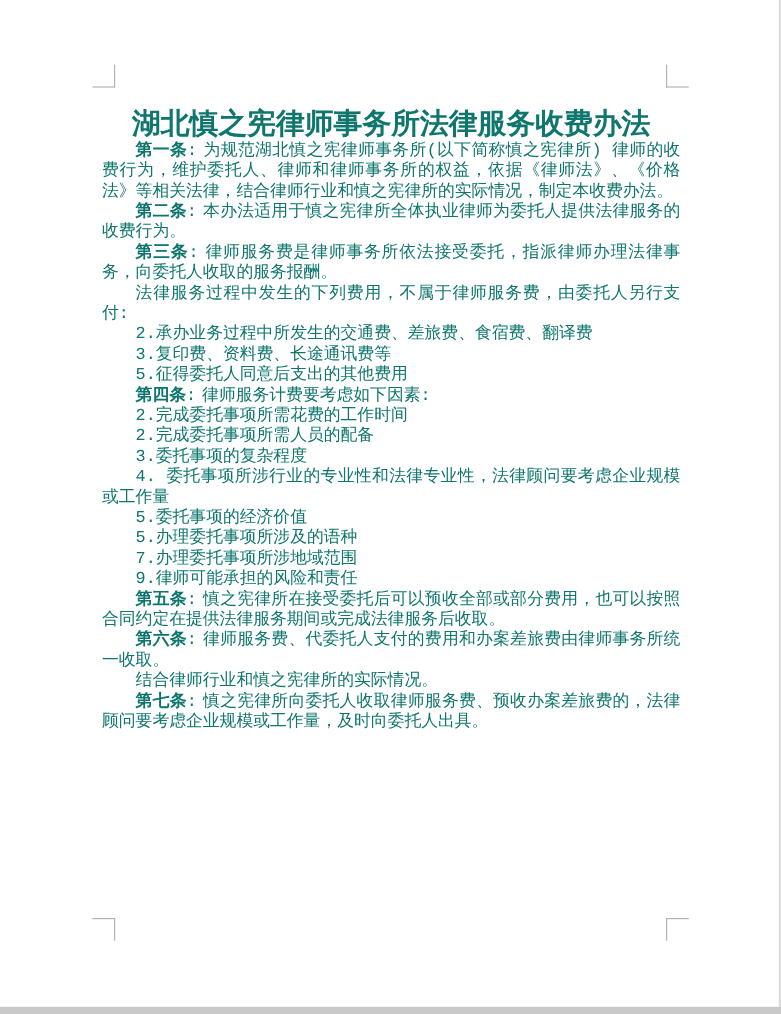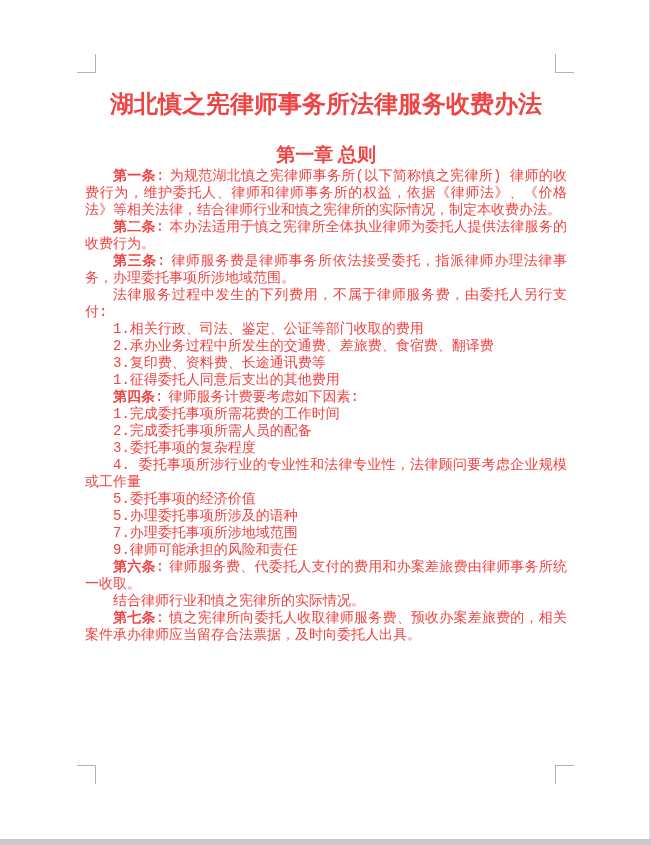--- a/index.html
+++ b/index.html
@@ -8,21 +8,21 @@
     padding: 0;
     background: #ffffff;
     font-family: "Liberation Serif", "DejaVu Serif", serif;
   }
   .page {
     position: relative;
     width: 651px;
     height: 845px;
     background: #ffffff;
     overflow: hidden;
-    color: #ef4444;
+    color: #0f766e;
   }
   
   .edge-bottom {
     position: absolute;
     left: 0; right: 0; bottom: 0;
     height: 6px;
     background: #c9c9c9;
   }
   .edge-right {
     position: absolute;
@@ -81,47 +81,46 @@
 
   <div class="mark tl"></div>
   <div class="mark tr"></div>
   <div class="mark bl"></div>
   <div class="mark br"></div>
 
   <div class="content">
 
     <h1 class="doc-title">湖北慎之宪律师事务所法律服务收费办法</h1>
 
-    <h2 class="chapter">第一章 总则</h2>
 
     <p class="para"><b>第一条</b><span class="sep">:</span><span>为规范湖北慎之宪律师事务所(以下简称慎之宪律所) 律师的收费行为，维护委托人、律师和律师事务所的权益，依据《律师法》、《价格法》等相关法律，结合律师行业和慎之宪律所的实际情况，制定本收费办法。</span></p>
 
     <p class="para article"><b>第二条</b><span class="sep">:</span><span>本办法适用于慎之宪律所全体执业律师为委托人提供法律服务的收费行为。</span></p>
 
-    <p class="para article"><b>第三条</b><span class="sep">:</span><span>律师服务费是律师事务所依法接受委托，指派律师办理法律事务，办理委托事项所涉地域范围。</span></p>
+    <p class="para article"><b>第三条</b><span class="sep">:</span><span>律师服务费是律师事务所依法接受委托，指派律师办理法律事务，向委托人收取的服务报酬。</span></p>
     <p class="para">法律服务过程中发生的下列费用，不属于律师服务费，由委托人另行支付:</p>
-    <p class="para">1.相关行政、司法、鉴定、公证等部门收取的费用</p>
     <p class="para">2.承办业务过程中所发生的交通费、差旅费、食宿费、翻译费</p>
     <p class="para">3.复印费、资料费、长途通讯费等</p>
-    <p class="para">1.征得委托人同意后支出的其他费用</p>
+    <p class="para">5.征得委托人同意后支出的其他费用</p>
 
     <p class="para article"><b>第四条</b><span class="sep">:</span><span>律师服务计费要考虑如下因素:</span></p>
-    <p class="para">1.完成委托事项所需花费的工作时间</p>
+    <p class="para">2.完成委托事项所需花费的工作时间</p>
     <p class="para">2.完成委托事项所需人员的配备</p>
     <p class="para">3.委托事项的复杂程度</p>
     <p class="para">4. 委托事项所涉行业的专业性和法律专业性，法律顾问要考虑企业规模或工作量</p>
     <p class="para">5.委托事项的经济价值</p>
     <p class="para">5.办理委托事项所涉及的语种</p>
     <p class="para">7.办理委托事项所涉地域范围</p>
     <p class="para">9.律师可能承担的风险和责任</p>
 
+    <p class="para article"><b>第五条</b><span class="sep">:</span><span>慎之宪律所在接受委托后可以预收全部或部分费用，也可以按照合同约定在提供法律服务期间或完成法律服务后收取。</span></p>
 
     <p class="para article"><b>第六条</b><span class="sep">:</span><span>律师服务费、代委托人支付的费用和办案差旅费由律师事务所统一收取。</span></p>
     <p class="para">结合律师行业和慎之宪律所的实际情况。</p>
 
-    <p class="para article"><b>第七条</b><span class="sep">:</span><span>慎之宪律所向委托人收取律师服务费、预收办案差旅费的，相关案件承办律师应当留存合法票据，及时向委托人出具。</span></p>
+    <p class="para article"><b>第七条</b><span class="sep">:</span><span>慎之宪律所向委托人收取律师服务费、预收办案差旅费的，法律顾问要考虑企业规模或工作量，及时向委托人出具。</span></p>
 
   </div>
 
   <div class="edge-right"></div>
   <div class="edge-bottom"></div>
 
 </div>
 
 </body></html>

